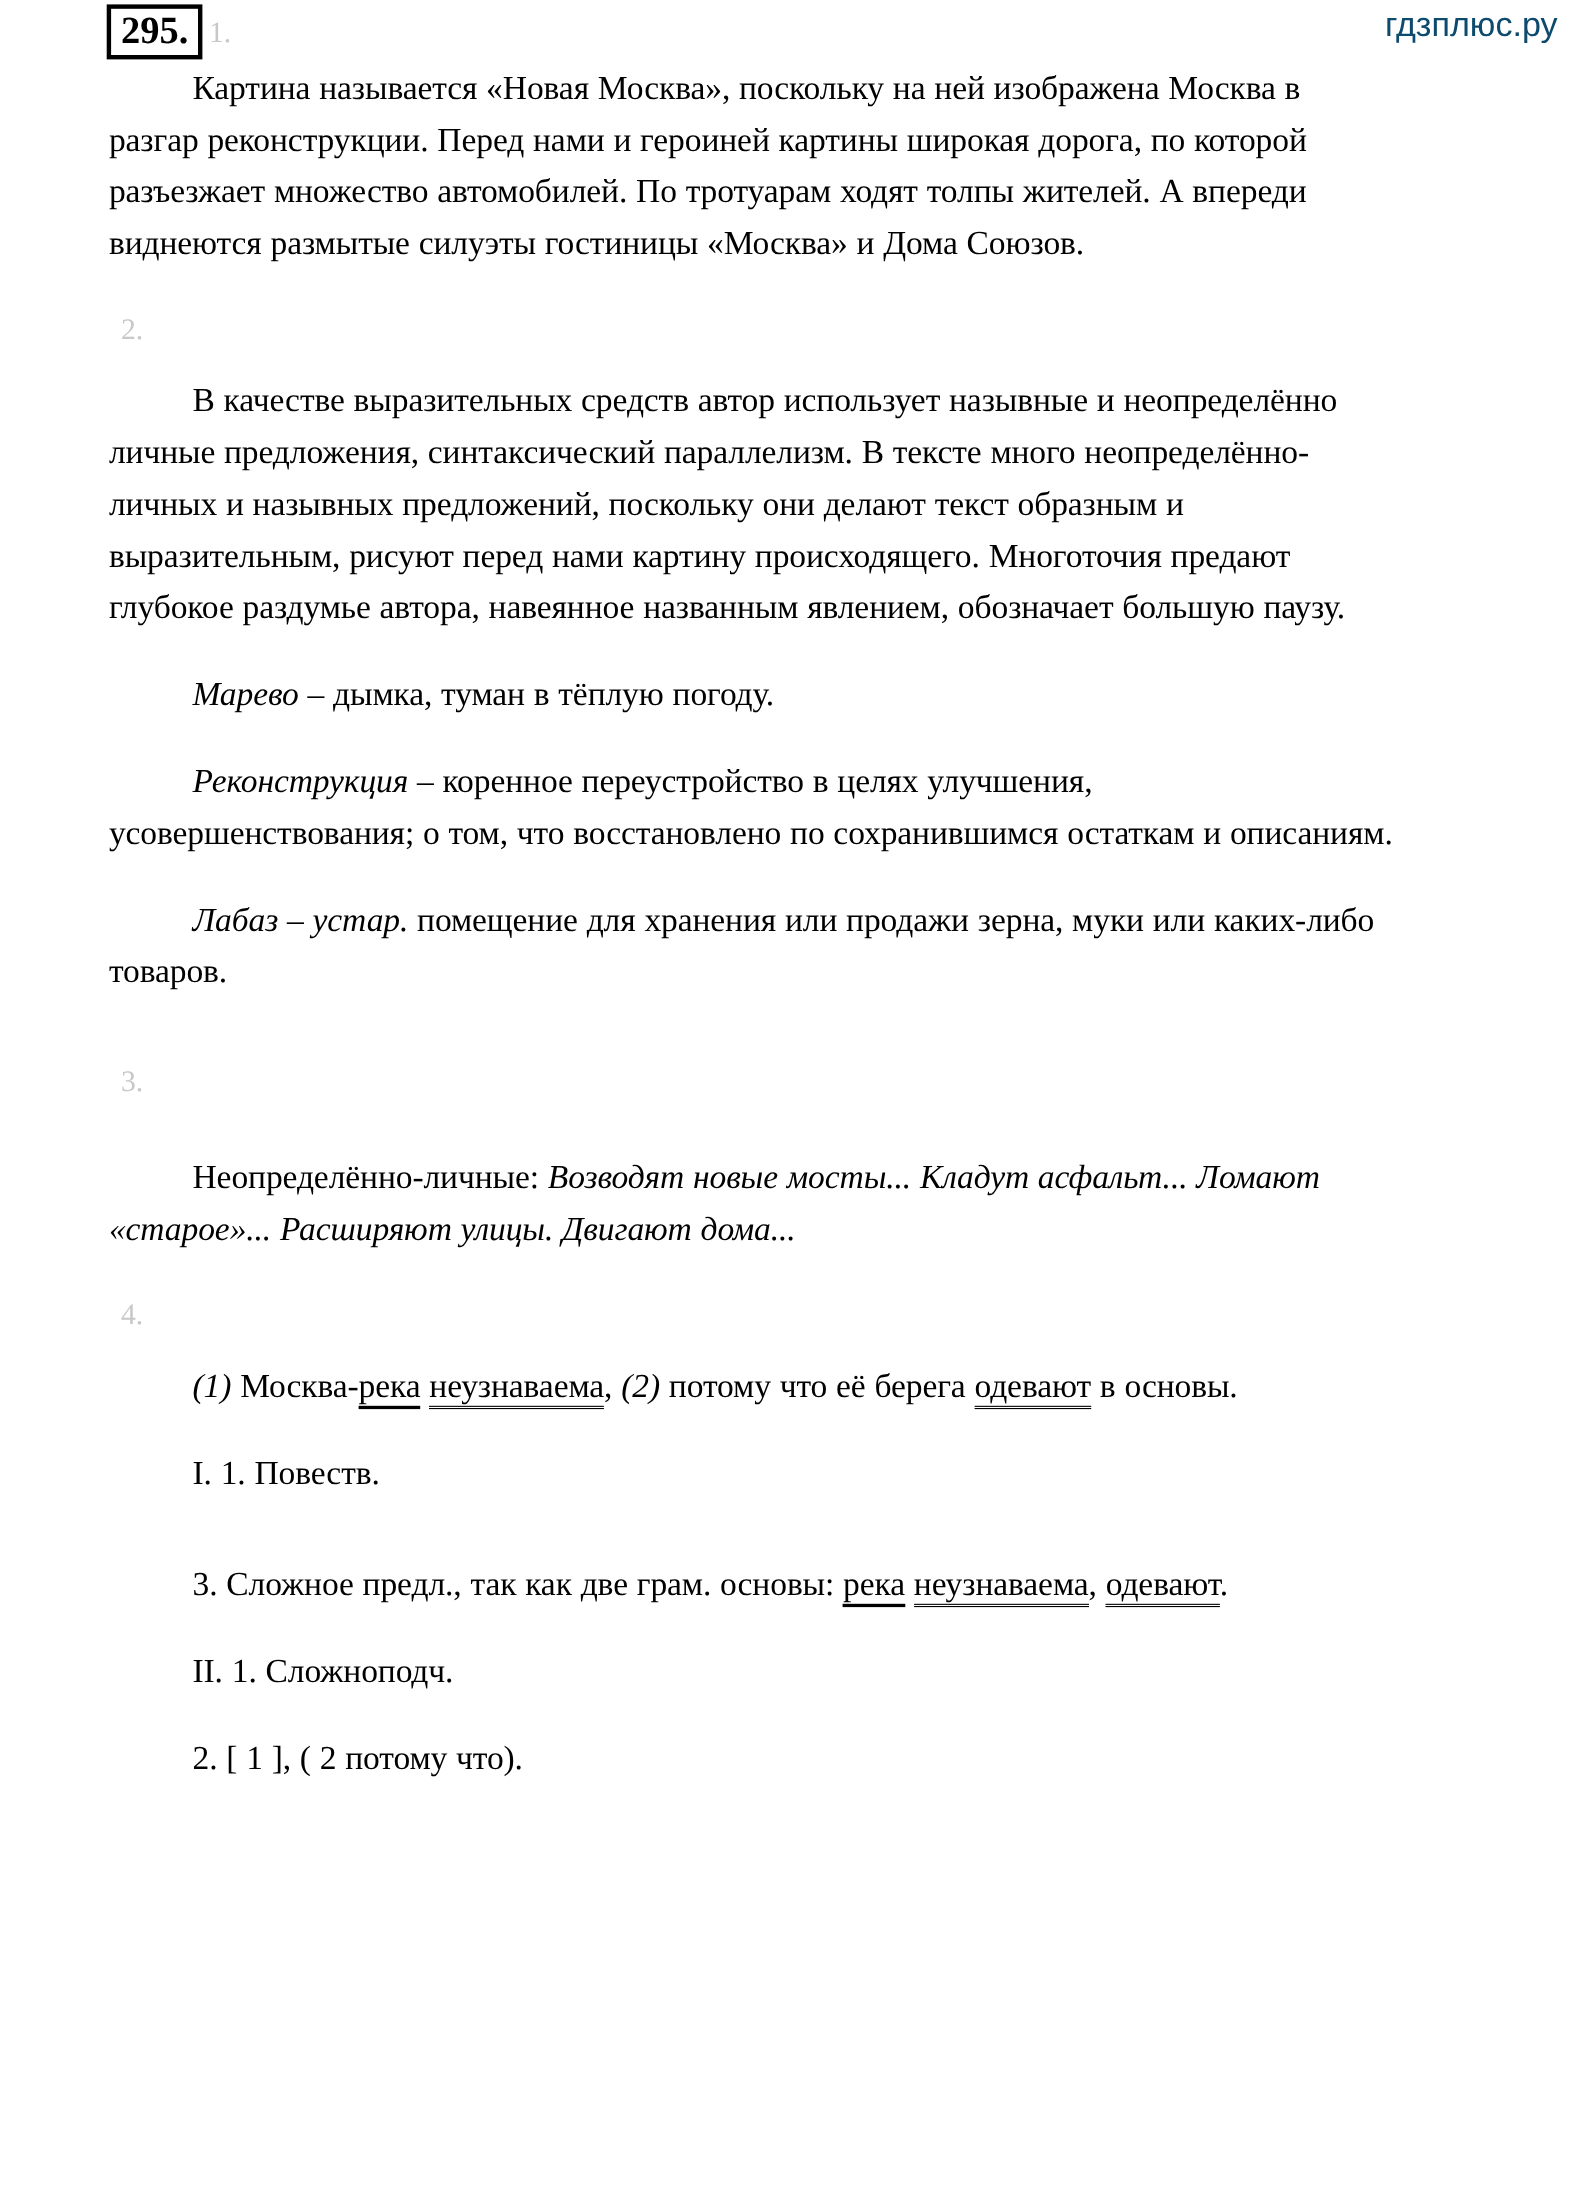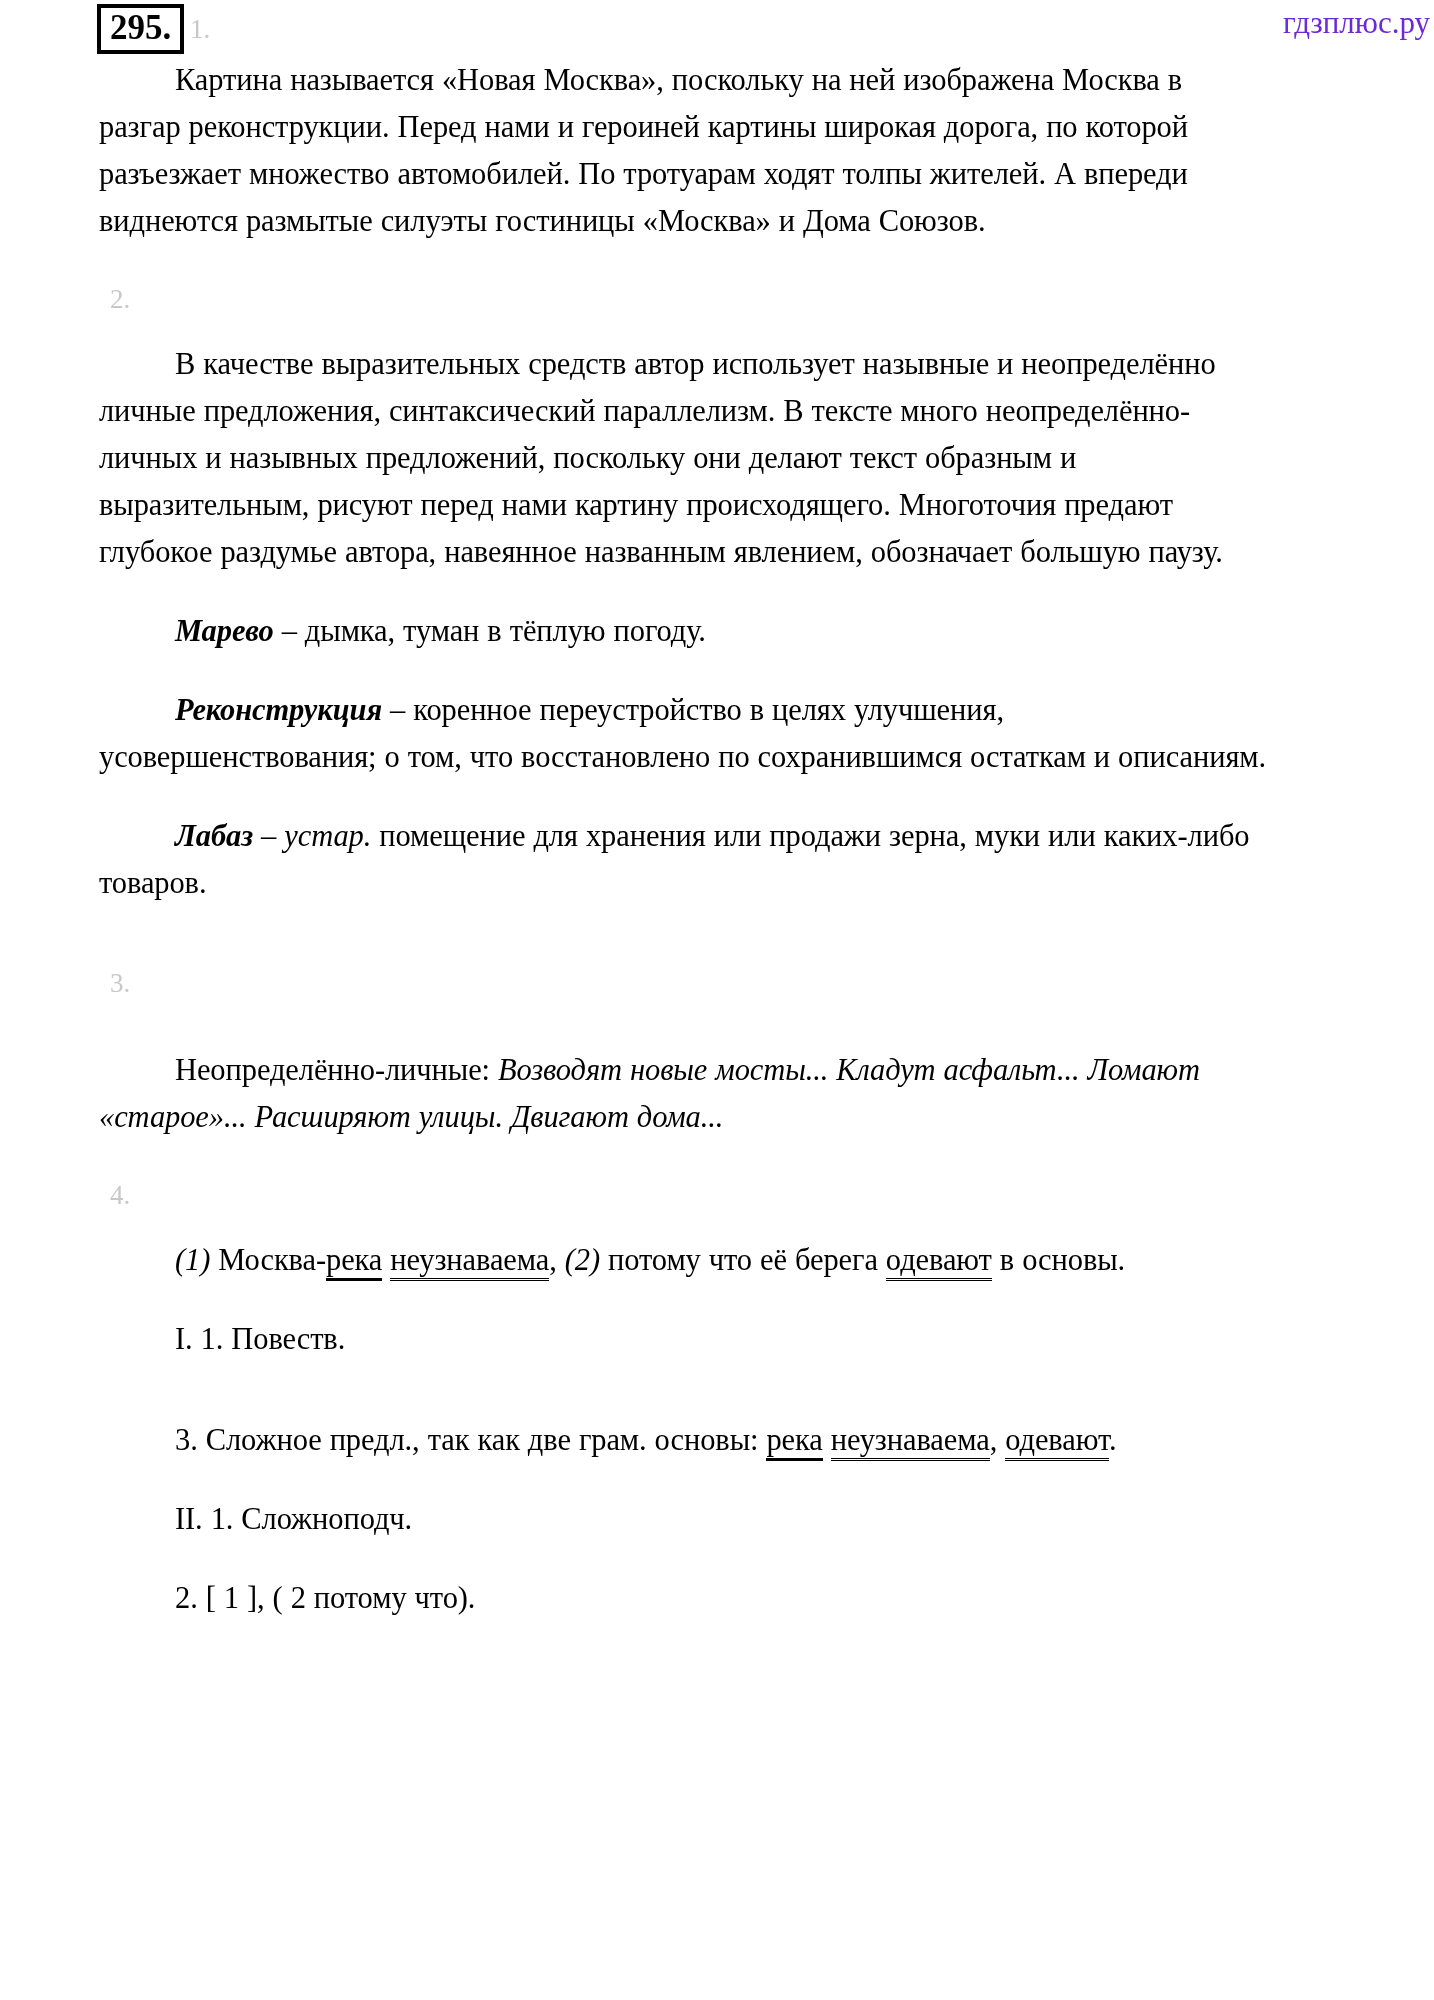--- a/index.html
+++ b/index.html
@@ -47,26 +47,26 @@
     font-size: 27px;
     line-height: 30px;
     font-family: "Liberation Serif", "DejaVu Serif", serif;
   }
   .marker-1 {
     left: 190px;
     top: 14px;
   }
   .watermark {
     position: absolute;
-    right: 4px;
+    right: 18px;
     top: 6px;
     font-size: 31px;
     line-height: 34px;
-    color: #6d28d9;
-    font-family: Liberation Serif, serif;
+    color: #0c4a6e;
+    font-family: Liberation Sans, sans-serif;
     letter-spacing: 0px;
   }
 
   
   .content {
     position: absolute;
     left: 14px;
     top: 52px;
     width: 1406px;
   }
@@ -90,21 +90,21 @@
 
   .marker-inline {
     color: #c8c8c8;
     font-size: 27px;
     line-height: 30px;
     padding-left: 96px;
     font-family: "Liberation Serif", "DejaVu Serif", serif;
   }
 
   i, .ital { font-style: italic; }
-  .bi { font-weight: bold; font-style: italic; text-align: center; }
+  .bi { font-weight: normal; font-style: italic; text-align: center; }
 
   
   .u-single {
     border-bottom: 3px solid #000;
     padding-bottom: 1px;
   }
   .u-double {
     border-bottom: 3px double #000;
     padding-bottom: 1px;
     line-height: 1.0;

